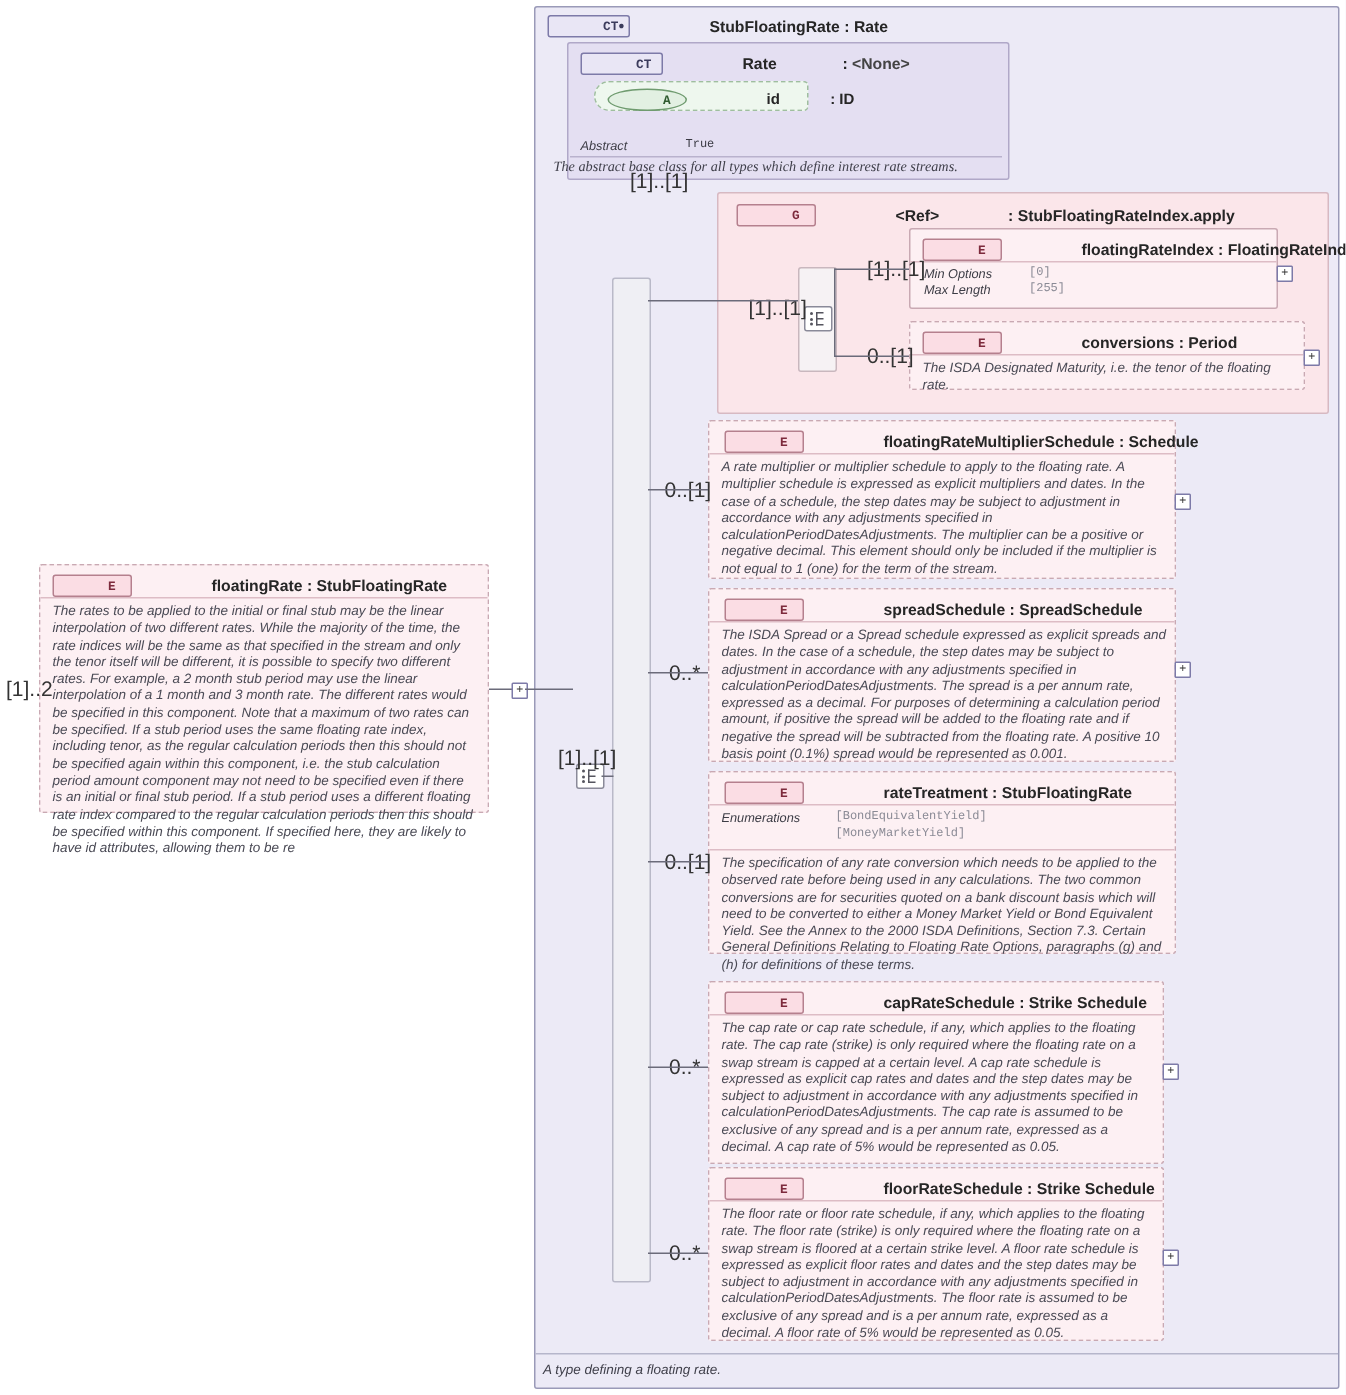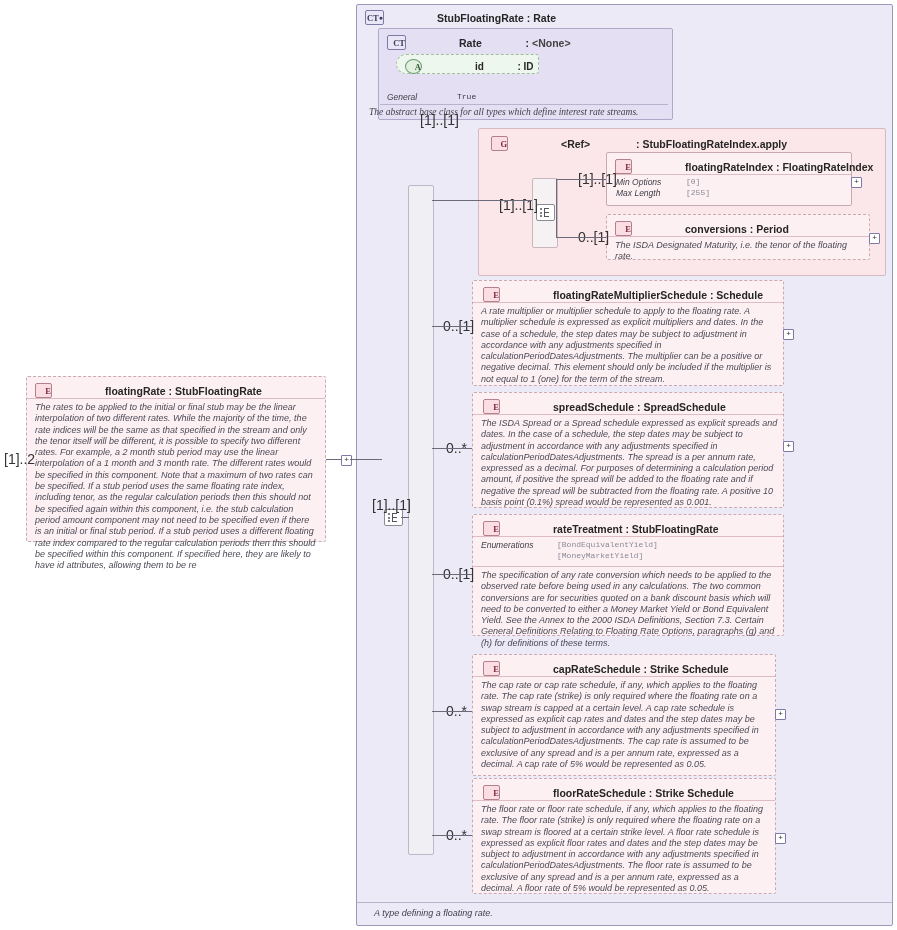--- a/index.html
+++ b/index.html
@@ -16,23 +16,23 @@
   .abox{border:1px dashed #9fbe9f;background:#eef7ee;border-radius:2px;}
 
   
   .titlerow{display:flex;align-items:center;gap:5px;padding:4px 6px 3px 5px;}
   .title{font-weight:bold;font-size:10.5px;color:#262626;white-space:nowrap;padding-left:48px;}
   .title .sep{font-weight:bold;}
   .title .type{font-weight:bold;}
   .subtle{color:#444;font-weight:normal;}
 
   
-  .badge{display:inline-flex;align-items:center;justify-content:flex-end;
+  .badge{display:inline-flex;align-items:center;justify-content:flex-start;
          width:15px;height:13px;border-radius:2px;font-size:8.5px;font-weight:bold;
-         font-family:Liberation Serif, serif;flex:none;}
+         font-family:Liberation Mono, monospace;flex:none;padding-left:36px;}
   .badge-ct{background:#e9e6f5;border:1px solid #7d7aa8;color:#3b3b5c;width:17px;}
   .badge-e{background:#fbdde4;border:1px solid #b5808e;color:#7d2a3c;}
   .badge-g{background:#fbdde4;border:1px solid #b5808e;color:#7d2a3c;}
   .badge-a{background:#e2f0e2;border:1px solid #6f9b6f;color:#2f5b2f;border-radius:50%;width:15px;}
 
   
   .desc{font-style:italic;font-size:9px;line-height:11.3px;color:#4a4a55;padding:3px 6px 5px 7px;}
   .desc-serif{font-family:"Liberation Serif",serif;font-style:italic;font-size:9.5px;line-height:11.5px;color:#3f3f4a;}
 
   
@@ -79,21 +79,21 @@
     <span>CT</span>
       <span style="font-size:7px;">●</span>
   </span>
   <span class="title">
     <span>StubFloatingRate</span>
     <span class="sep">:</span>
     <span class="type">Rate</span>
   </span>
 </div>
 
-<div class="footer" style="left:374px;top:908px;width:500px;">A type defining a floating rate.</div>
+<div class="footer" style="left:362px;top:908px;width:500px;">A type defining a floating rate.</div>
 <div class="line hline" style="left:357px;top:902px;width:535px;background:#b6b6cb;"></div>
 
 <div class="box ctbox" style="left:378px;top:28px;width:295px;height:92px;"></div>
 
 <div class="titlerow abs" style="left:382px;top:31px;">
   <span class="badge badge-ct">
       <span>CT</span>
     </span>
   <span class="title">
     <span>Rate</span>
@@ -111,21 +111,21 @@
   <span class="title" style="font-size:10px;">
     <span>id</span>
     <span style="display:inline-block;width:28px;"></span>
     <span class="sep">:</span>
     <span class="type">ID</span>
   </span>
 </div>
 
 <div class="props abs" style="left:380px;top:90px;width:280px;">
   <div class="row">
-    <span class="k">General</span>
+    <span class="k">Abstract</span>
     <span class="v dark">True</span>
   </div>
 </div>
 <div class="line hline" style="left:380px;top:104px;width:288px;background:#b9b2cd;"></div>
 <div class="desc abs desc-serif" style="left:362px;top:104px;width:290px;">The abstract base class for all types which define interest rate streams.</div>
 
 <div class="box ebox" style="left:26px;top:376px;width:300px;height:166px;"></div>
 <div class="titlerow abs" style="left:30px;top:379px;">
   <span class="badge badge-e">
       <span>E</span>

